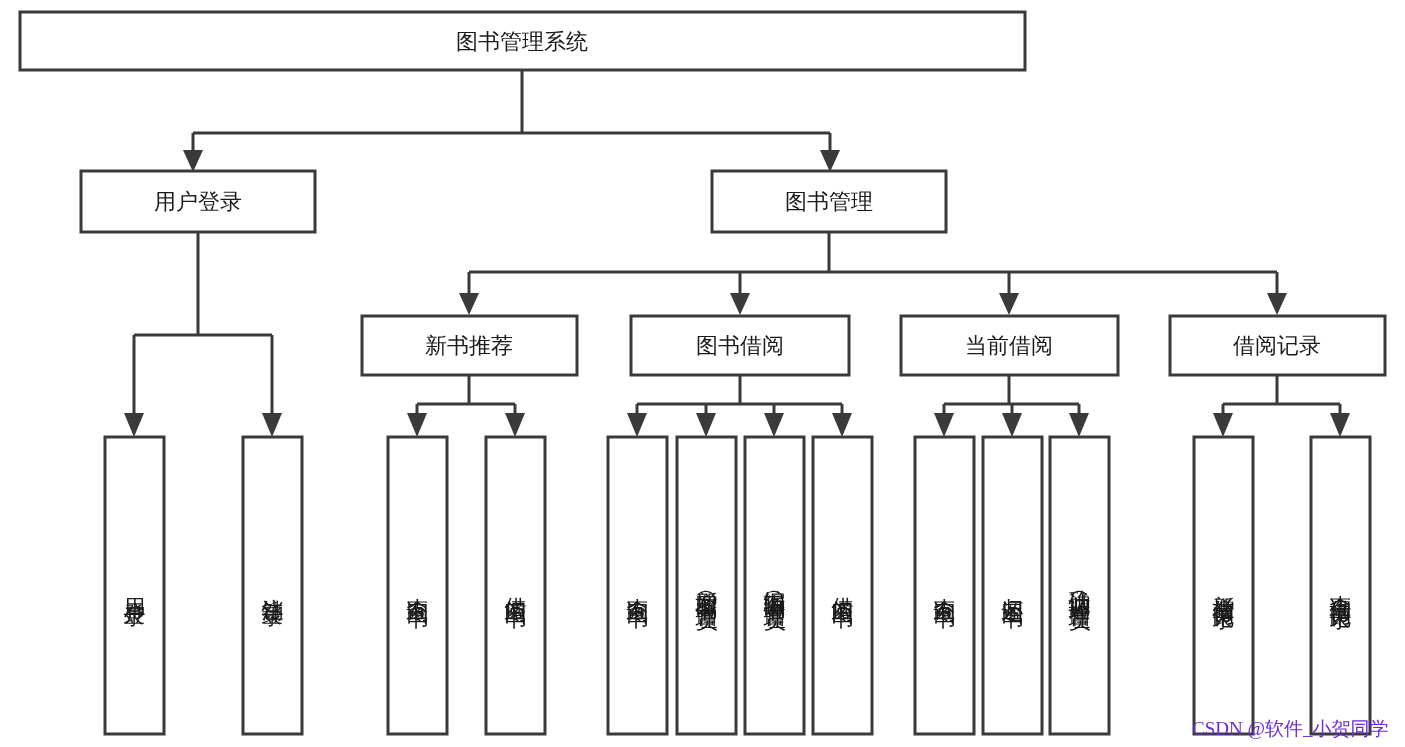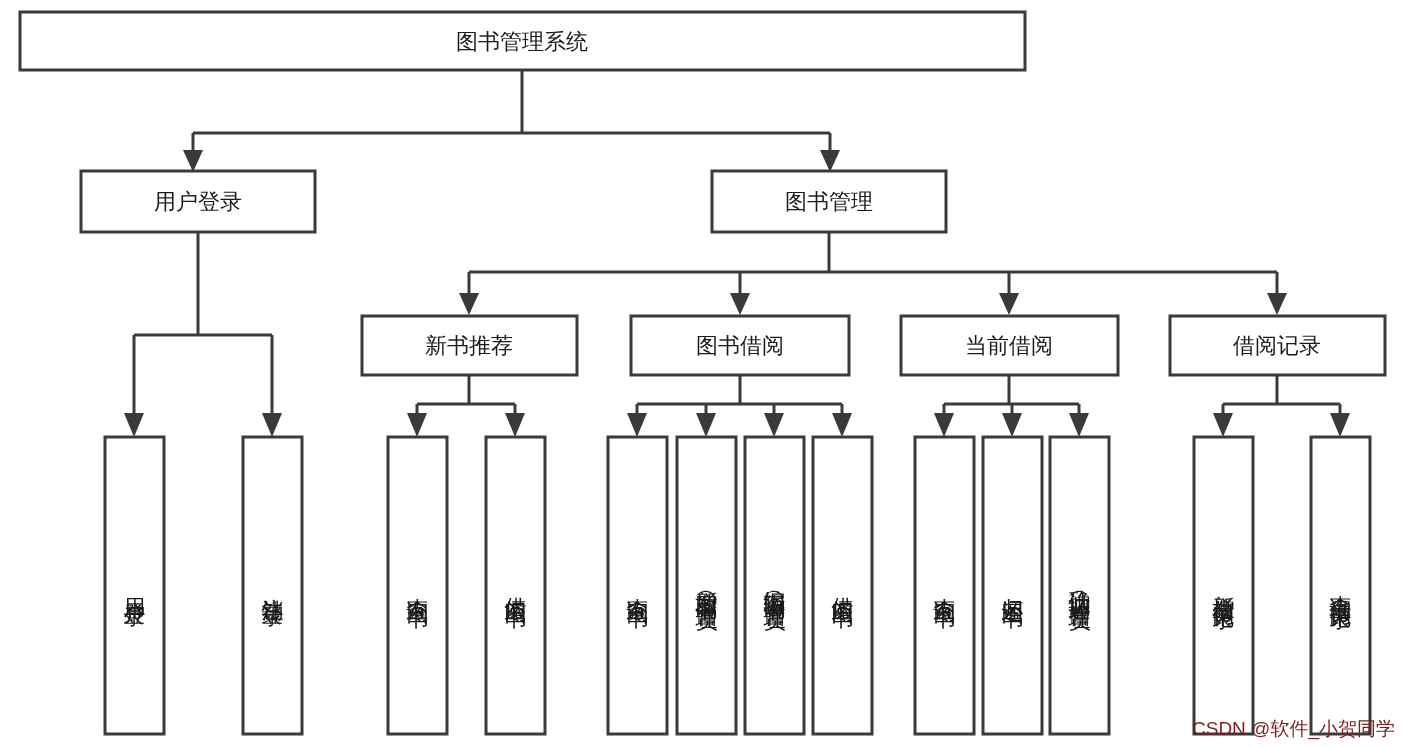--- a/index.html
+++ b/index.html
@@ -7,22 +7,22 @@
   #stage{position:relative;width:1405px;height:747px;background:#ffffff;overflow:hidden;}
   #diagram{position:absolute;left:0;top:0;width:1405px;height:747px;}
   .node-rect{fill:#ffffff;stroke:#3a3a3a;stroke-width:3;}
   .link{stroke:#3a3a3a;stroke-width:3;fill:none;stroke-linecap:butt;}
   .arrow-head{fill:#3a3a3a;stroke:none;}
   .node-label{fill:#1a1a1a;font-family:"Liberation Sans","DejaVu Sans",sans-serif;font-size:22px;text-anchor:middle;dominant-baseline:middle;}
   .leaf-label-wrap{position:absolute;display:flex;align-items:center;justify-content:center;
       writing-mode:vertical-rl;text-orientation:upright;
       font-family:"Liberation Sans","DejaVu Sans",sans-serif;font-size:22px;color:#1a1a1a;
       letter-spacing:3px;line-height:1;text-align:center;pointer-events:none;}
-  .watermark{position:absolute;font-family:Liberation Sans, sans-serif;
-      font-size:19px;color:#7f1d1d;white-space:nowrap;}
+  .watermark{position:absolute;font-family:Liberation Serif, serif;
+      font-size:19px;color:#6d28d9;white-space:nowrap;}
 </style>
 </head>
 <body>
 
 <div id="stage">
 
   <svg id="diagram" viewBox="0 0 1405 747">
 
     <g>
       <path class="link" d="M522,70 L522,133"></path>

